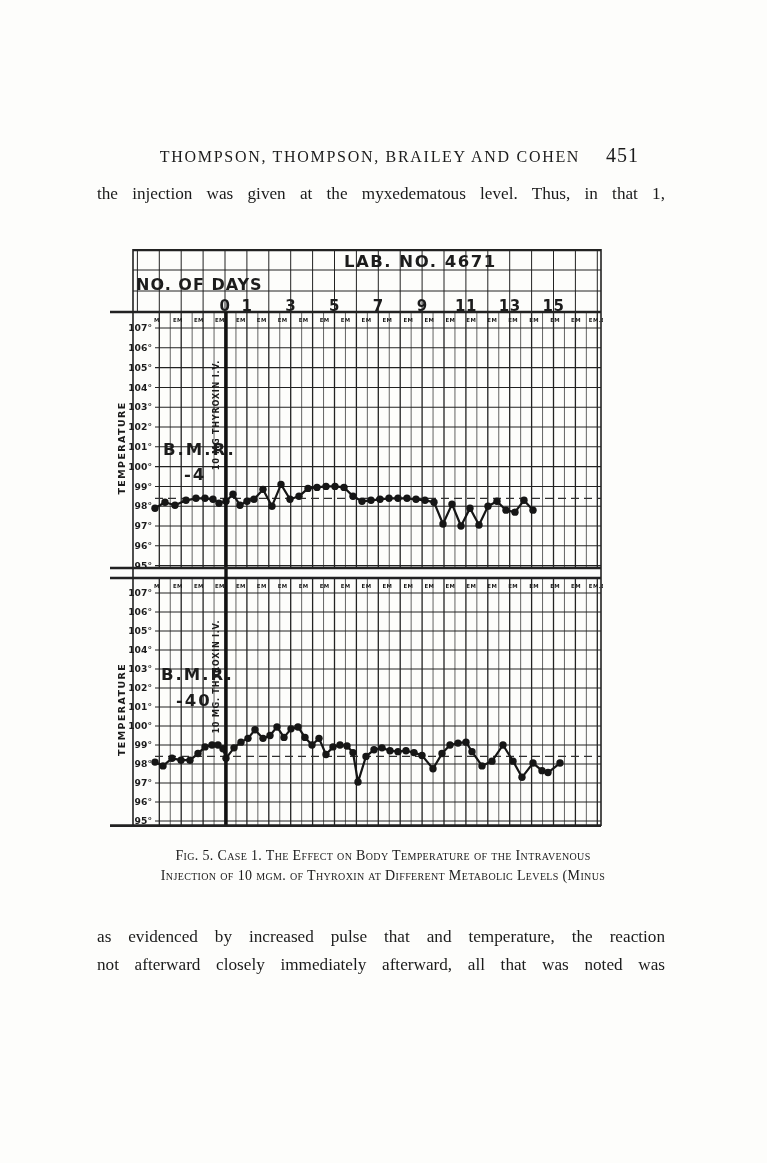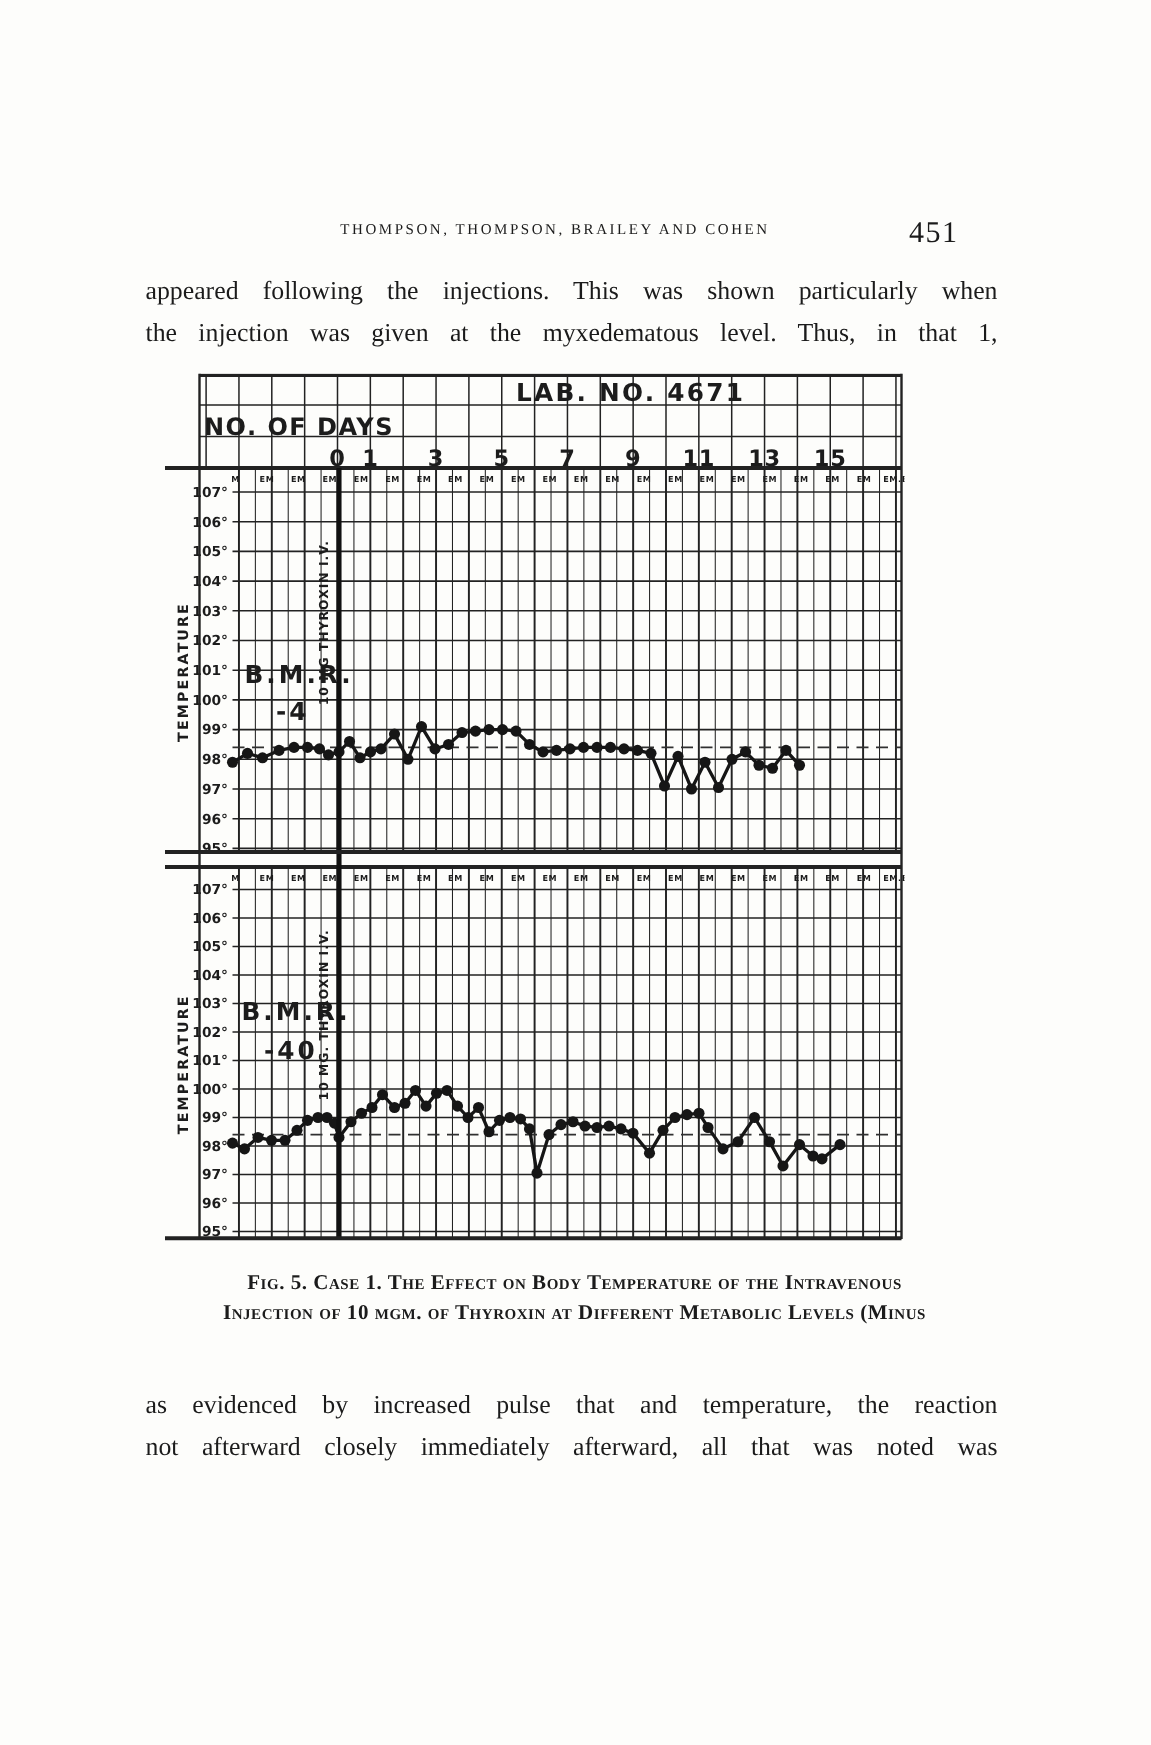--- a/index.html
+++ b/index.html
@@ -1,39 +1,38 @@
 <!DOCTYPE html>
 <html><head>
 <meta charset="utf-8">
 <style>
   html,body{margin:0;padding:0;background:#e8e8e8}
   .page{position:relative;width:767px;height:1163px;background:#fdfdfb;
         font-family:"Liberation Serif",serif;color:#1b1b1b;overflow:hidden;margin:0 auto}
   .running-head{position:absolute;left:95px;top:148px;width:550px;text-align:center;
-        font-size:10px;letter-spacing:1.7px;white-space:nowrap}
+        font-size:16px;letter-spacing:1.7px;white-space:nowrap}
   .page-number{position:absolute;left:606px;top:144px;font-size:20px;letter-spacing:1px}
   .para{position:absolute;left:97px;width:568px;font-size:17.2px;line-height:28.4px}
   .para-top{top:180px}
   .para-bottom{top:923px}
   .jline{text-align:justify;text-align-last:justify;white-space:normal}
   .caption{position:absolute;left:100px;top:846px;width:566px;text-align:center;
-        font-variant:small-caps;font-size:14px;line-height:19.8px;letter-spacing:.35px;font-weight:700}
+        font-variant:small-caps;font-size:14px;line-height:19.8px;letter-spacing:.35px;font-weight:400}
   #chart-svg{position:absolute;left:110px;top:249px;width:493px;height:578px}
   #chart-svg text{font-family:"DejaVu Sans",sans-serif;fill:#1c1c1c}
 </style>
 </head>
 <body>
 
 <div class="page">
 
   <div class="running-head">THOMPSON, THOMPSON, BRAILEY AND COHEN</div>
   <div class="page-number">451</div>
 
   <div class="para para-top">
-    <div class="jline">appeared following the injections.  This was shown particularly when</div>
     <div class="jline">the injection was given at the myxedematous level.  Thus, in that 1,</div>
   </div>
 
   <svg id="chart-svg" viewBox="0 0 493 578">
       <g>
         <line x1="23" y1="1.2" x2="491" y2="1.2" stroke="#222" stroke-width="2.2"></line>
         <line x1="23" y1="21" x2="491" y2="21" stroke="#222" stroke-width="1"></line>
         <line x1="23" y1="42" x2="491" y2="42" stroke="#222" stroke-width="1"></line>
         <line x1="27.400000000000006" y1="1" x2="27.400000000000006" y2="63" stroke="#222" stroke-width="1"></line>
         <line x1="49.30000000000001" y1="1" x2="49.30000000000001" y2="63" stroke="#222" stroke-width="1"></line>

